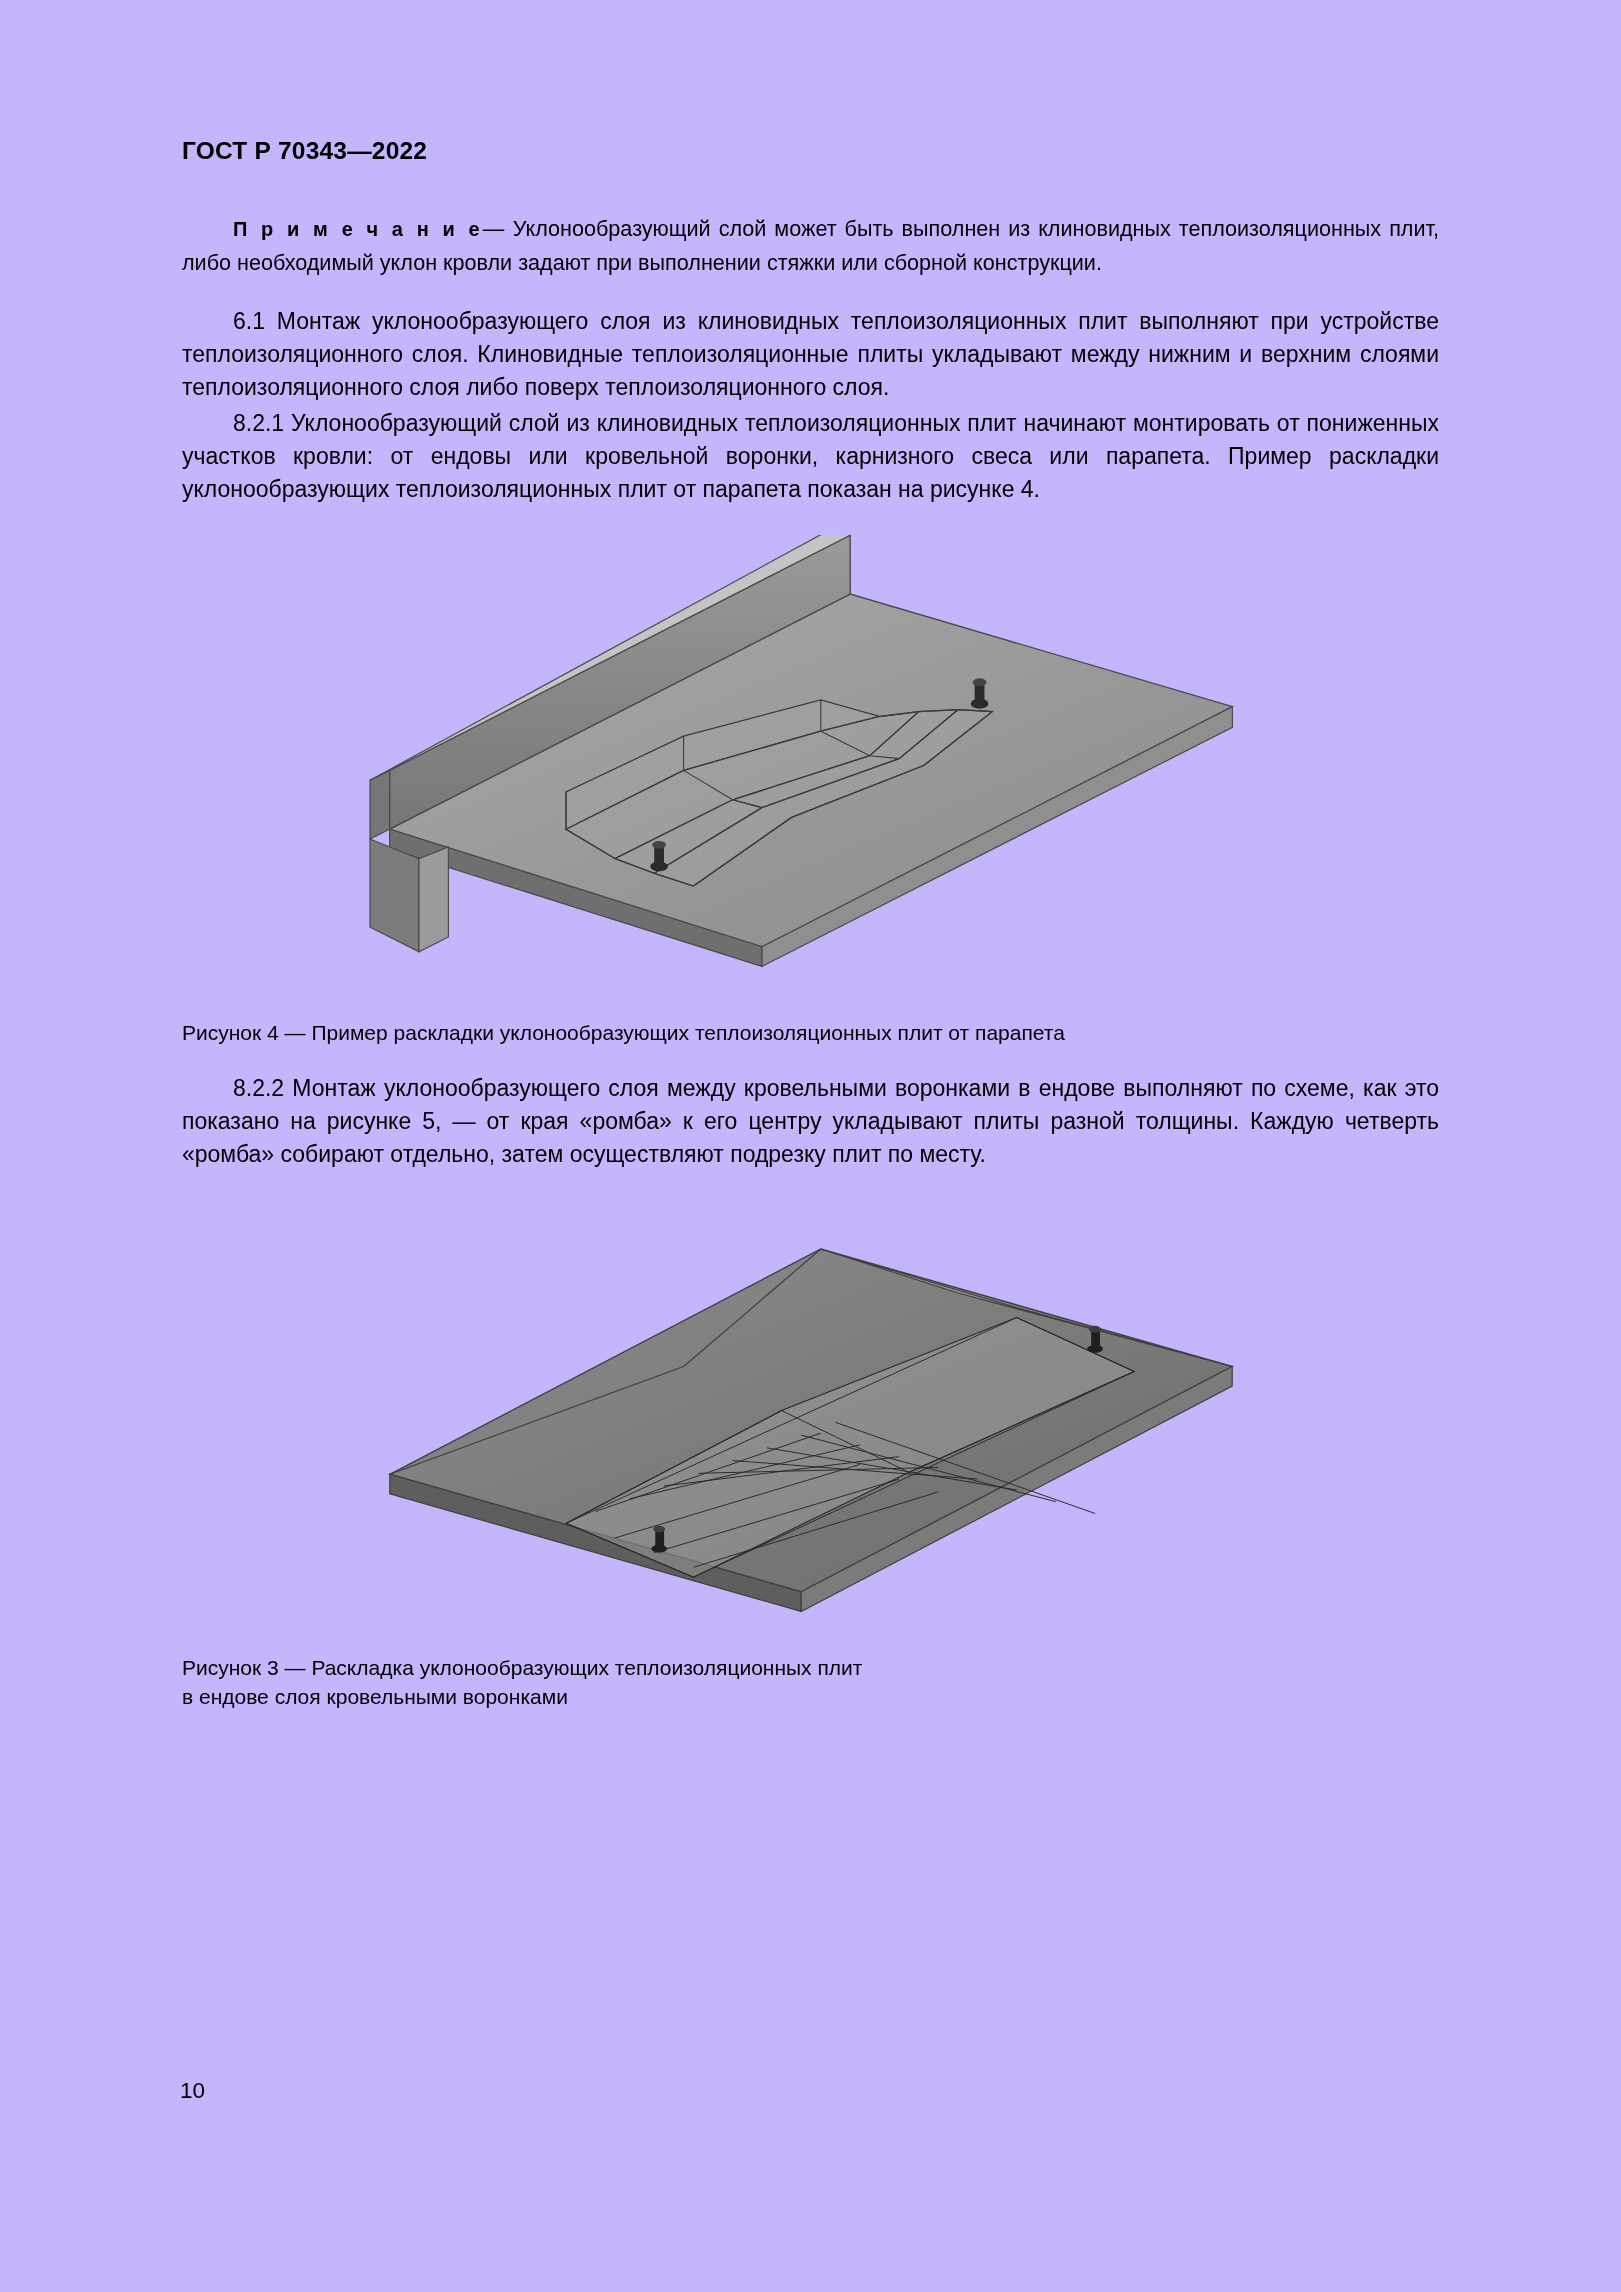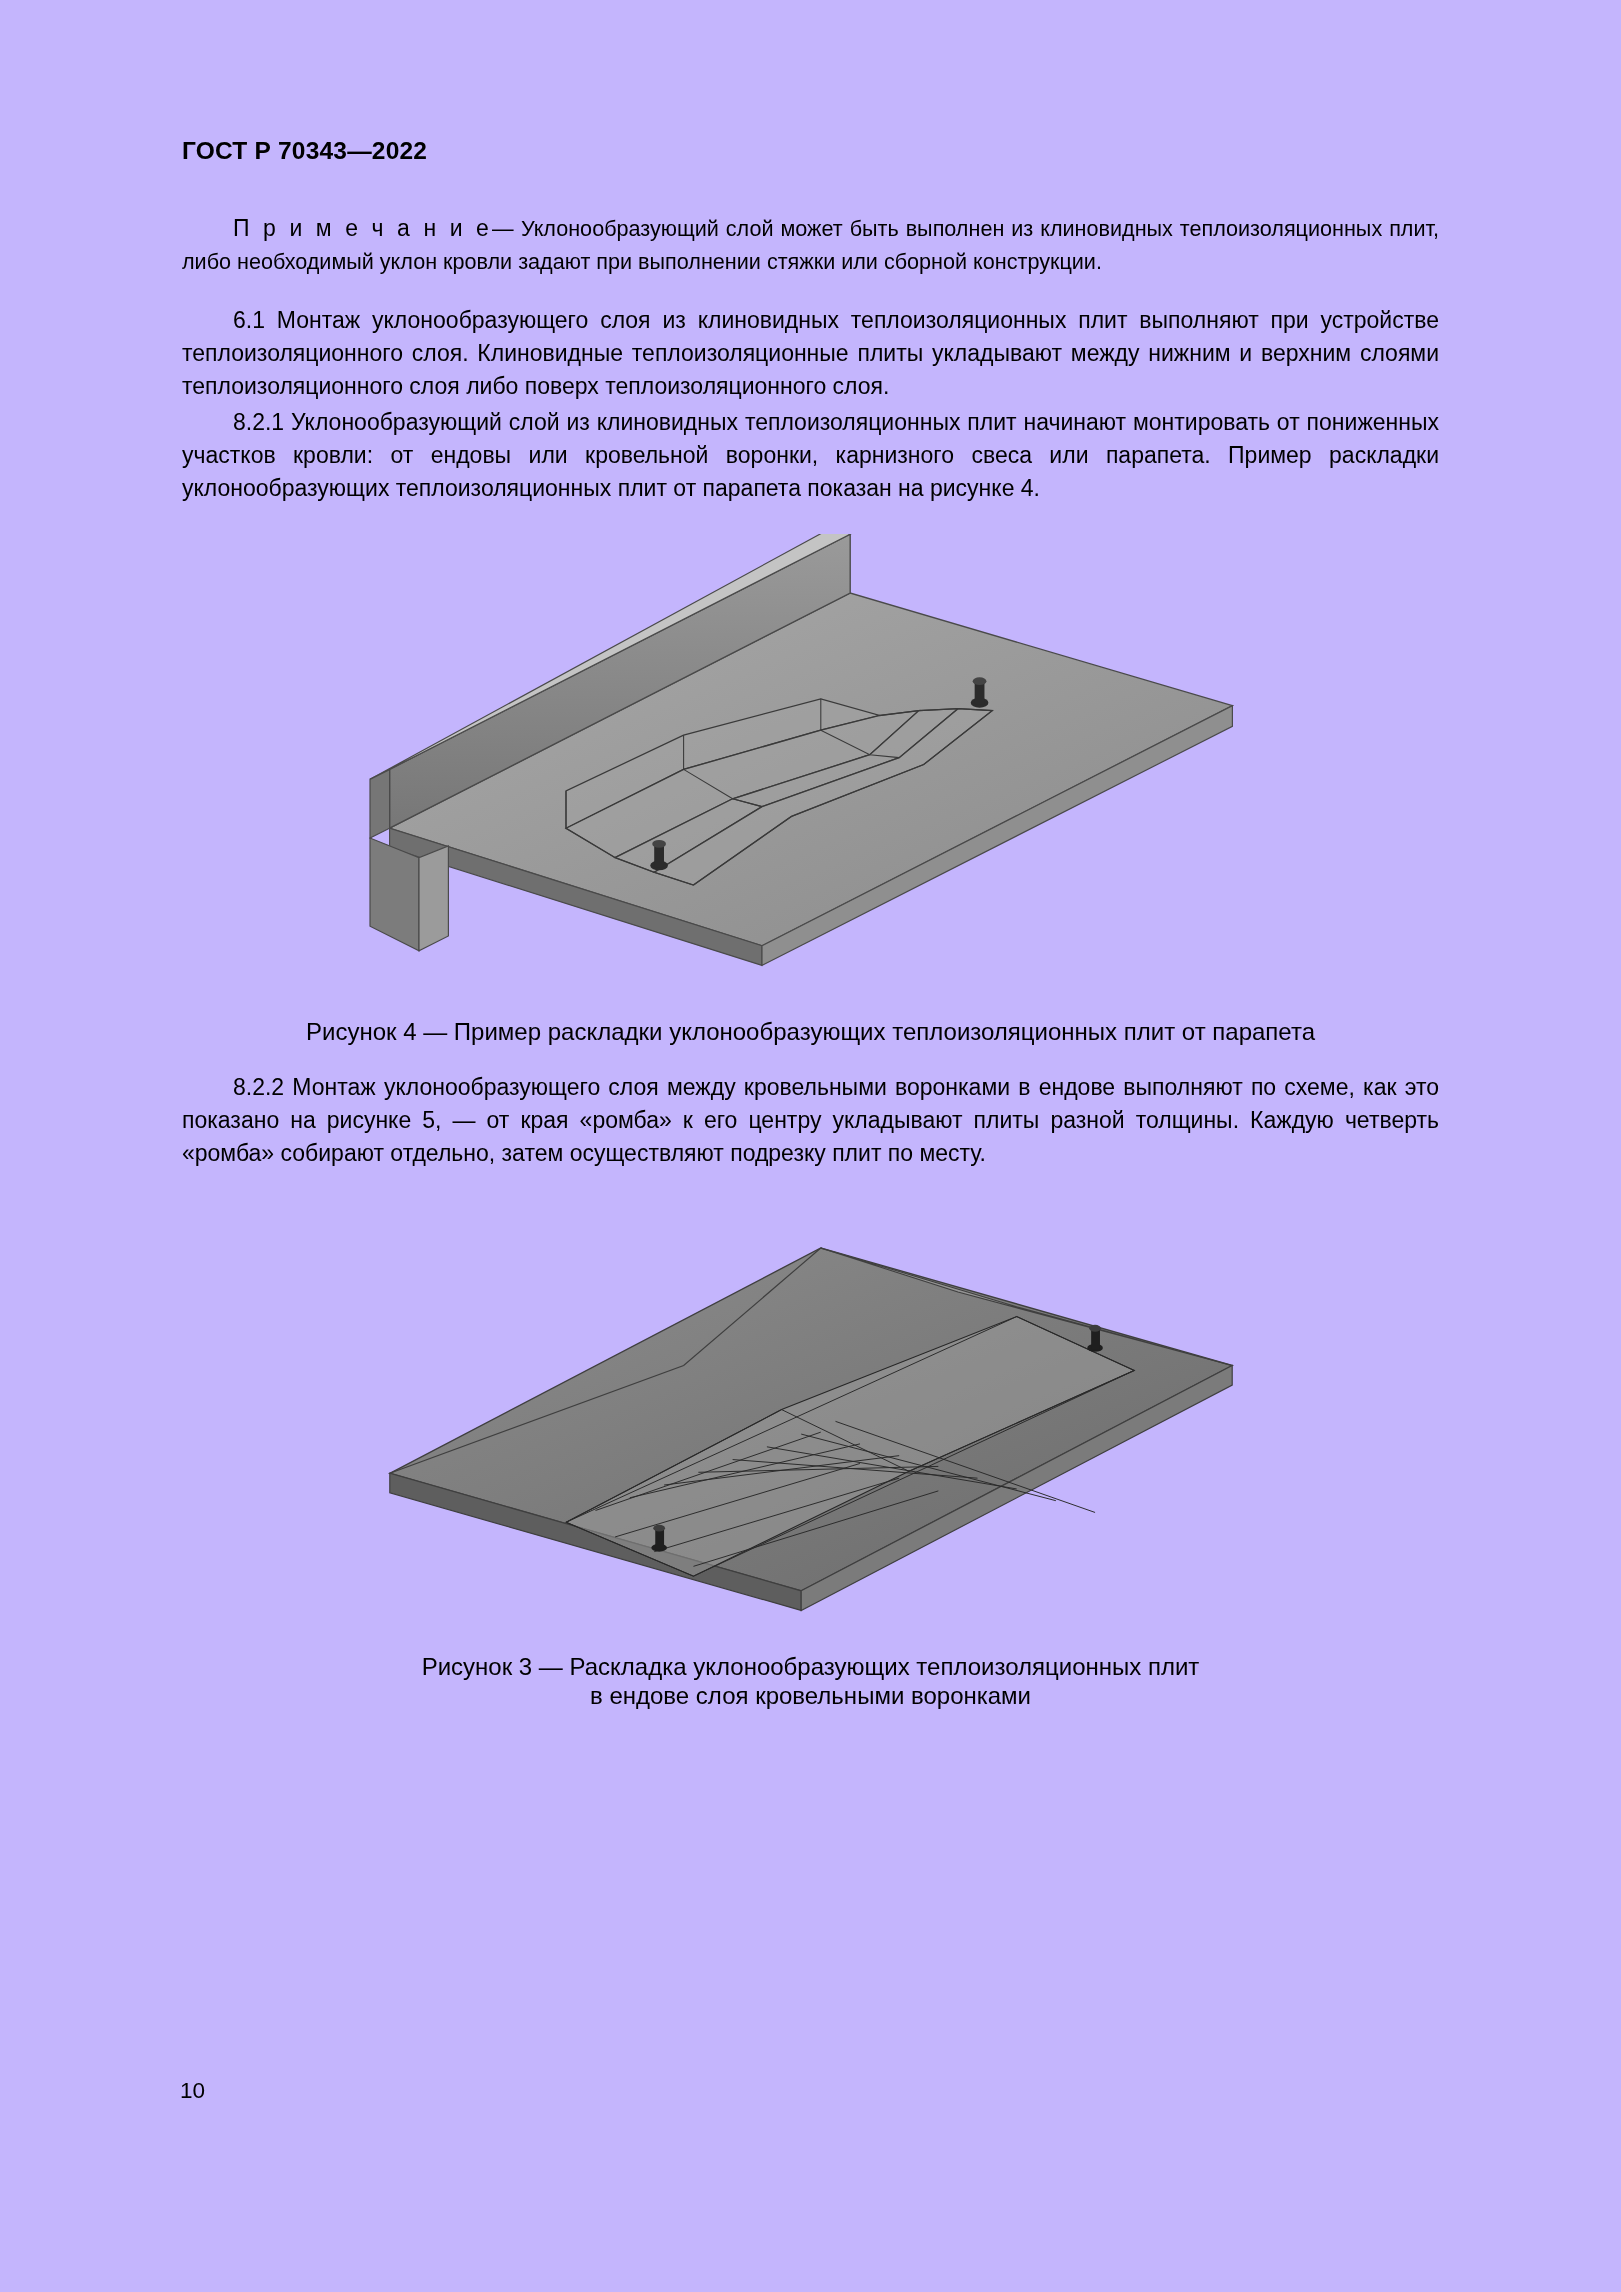--- a/index.html
+++ b/index.html
@@ -39,33 +39,34 @@
     line-height: 33px;
     text-align: justify;
     margin: 0 0 3.9px 0;
     text-indent: 0;
   }
   p.body-text.indent {
     text-indent: 51px;
   }
   .note-label {
     letter-spacing: 3.1px;
-    font-size: 23px;
+    font-size: 20px;
+    font-weight: bold;
   }
   .note-text {
     font-size: 21.6px;
   }
   .fig-wrap {
     margin-top: 29px;
     text-align: center;
   }
   .fig-caption {
-    font-size: 24px;
+    font-size: 21px;
     line-height: 29px;
-    text-align: center;
+    text-align: left;
     margin-top: 21.6px;
   }
   .para-block {
     margin-top: 25.5px;
   }
   .page-number {
     position: absolute;
     left: 180px;
     top: 2078px;
     font-size: 22.5px;

